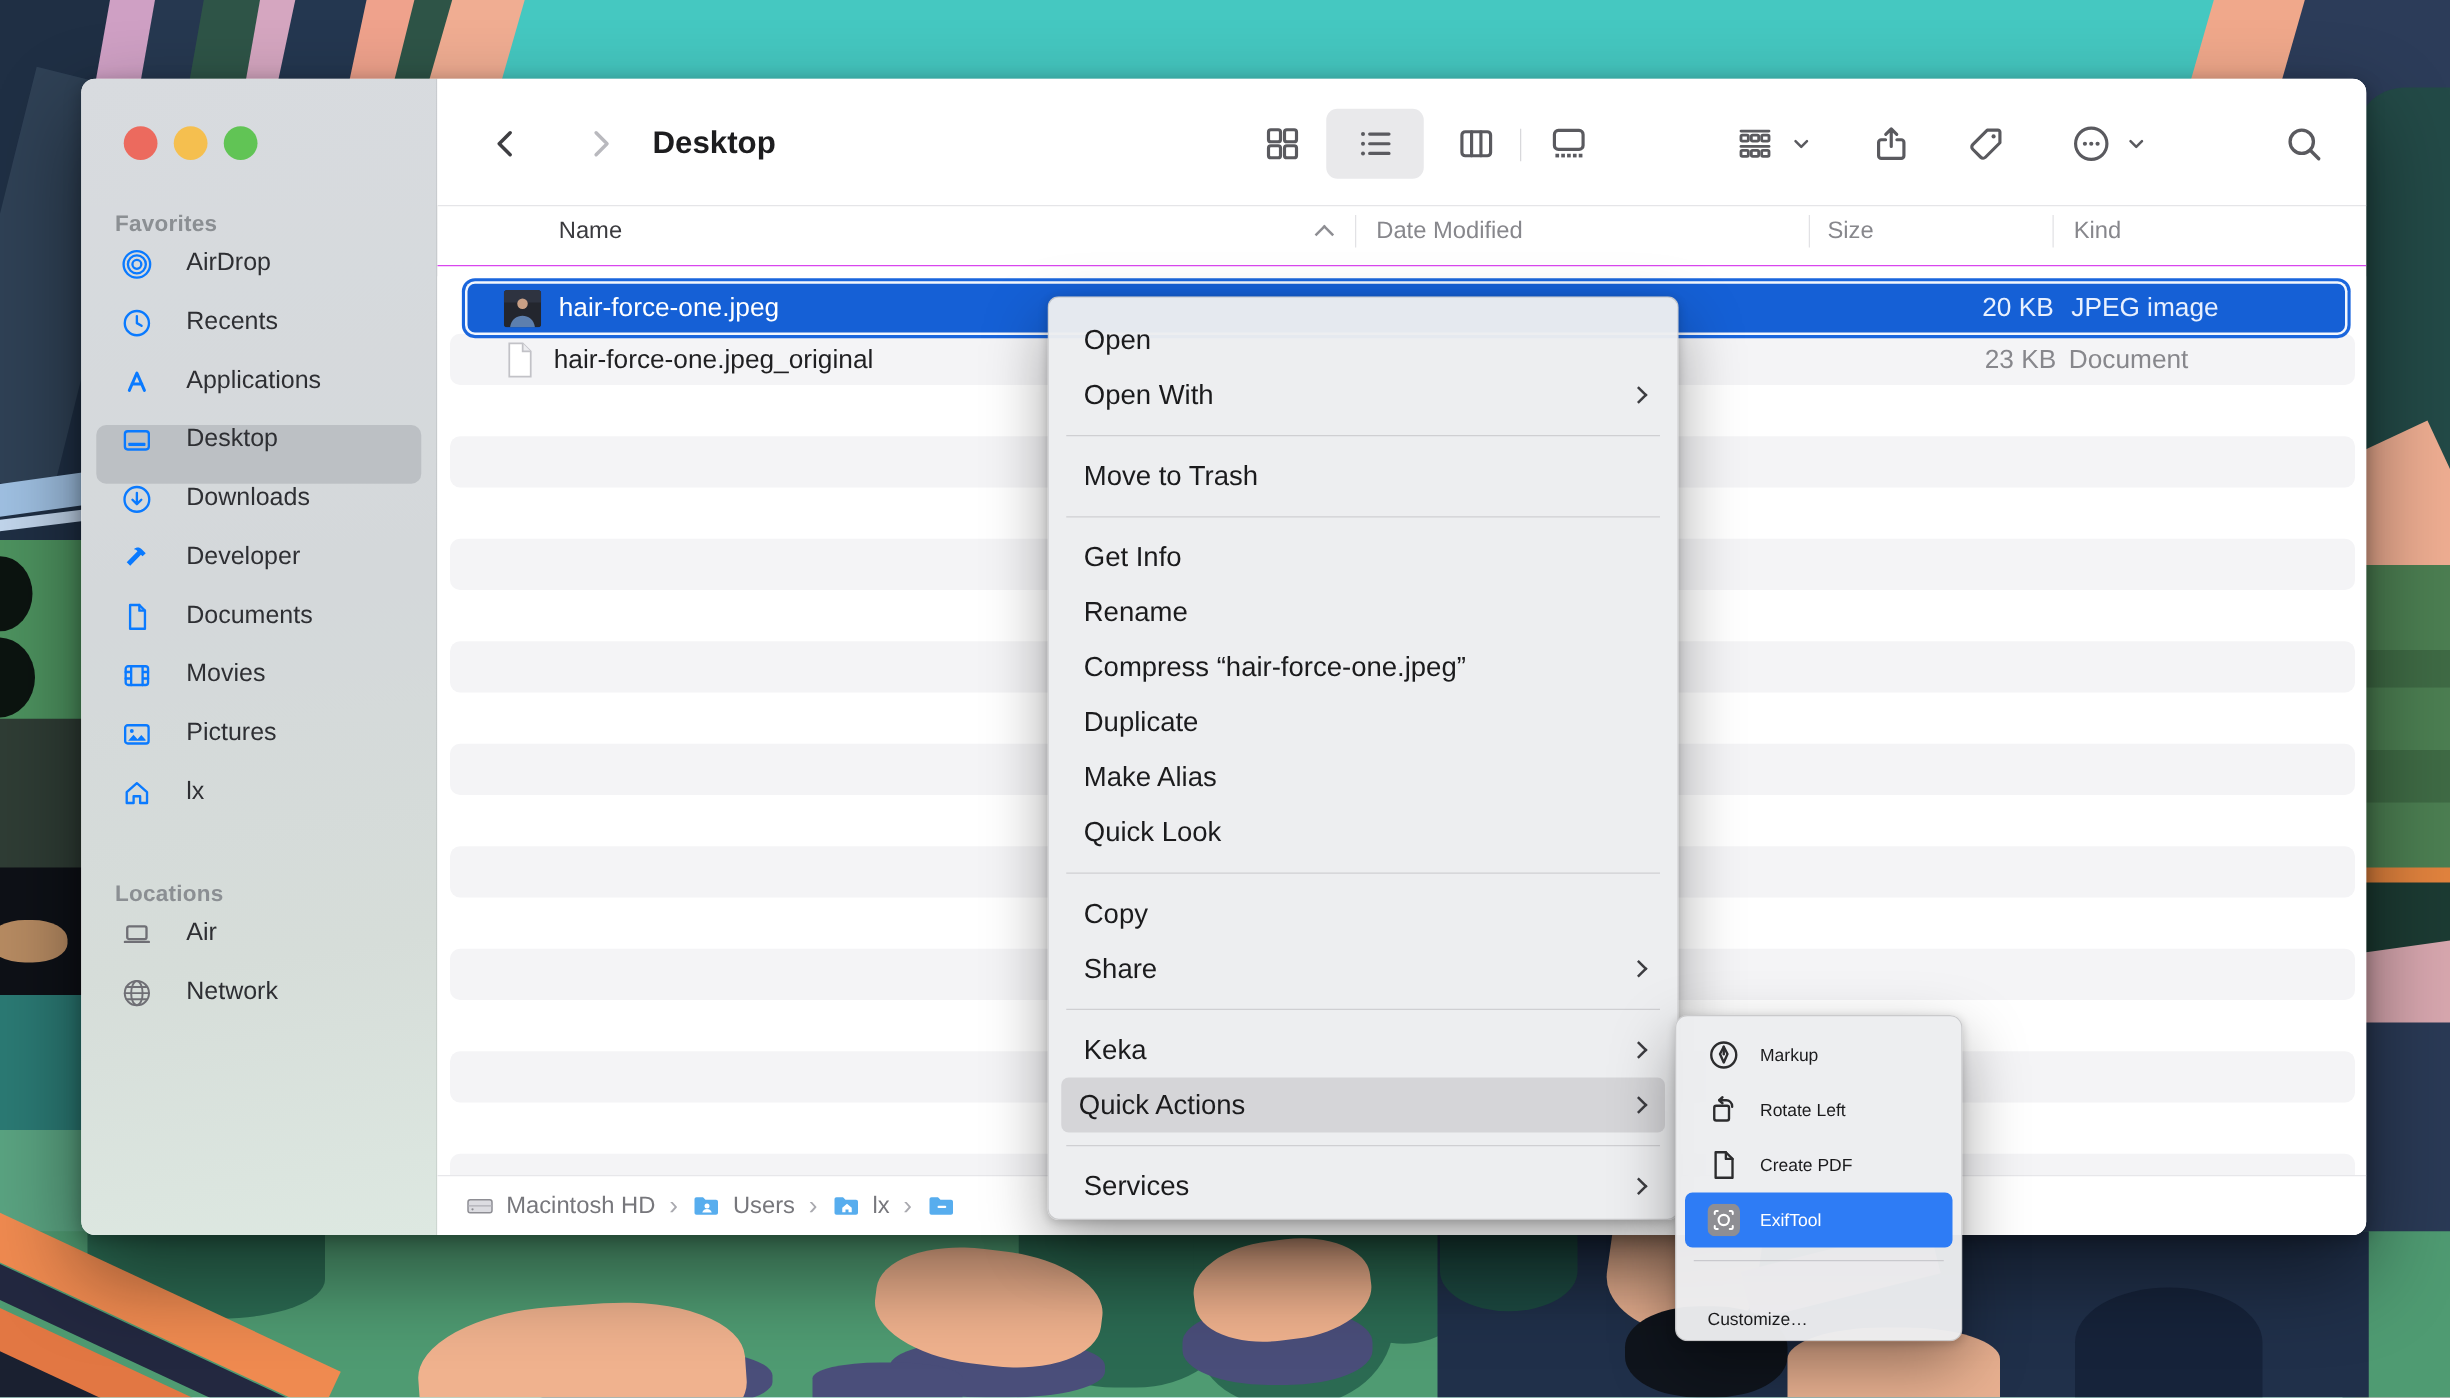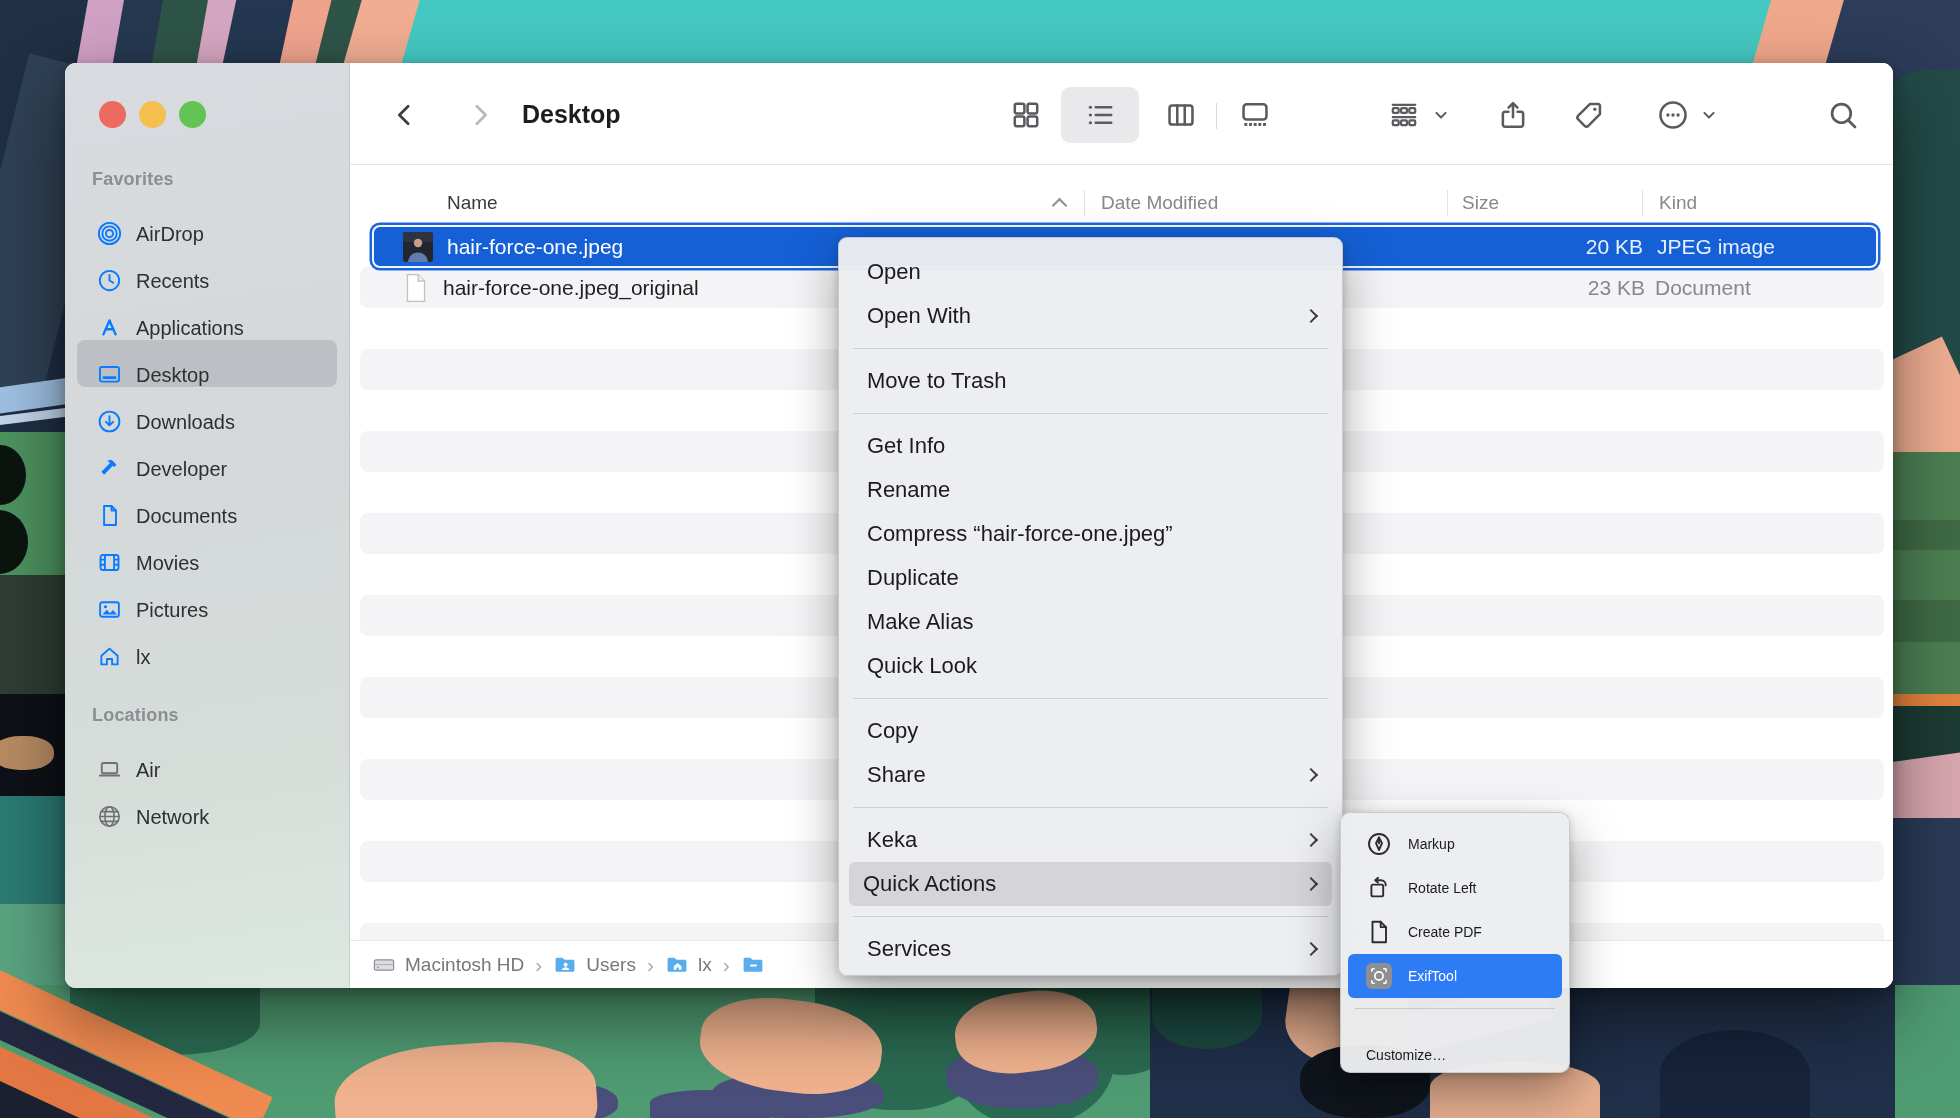--- a/index.html
+++ b/index.html
@@ -18,36 +18,36 @@
 
   .sidebar { position:absolute; left:0; top:0; width:285px; height:925px;
     background:linear-gradient(172deg,#d8dbdf 0%,#d4d8da 45%,#d6ddd9 75%,#dde8e1 100%);
     border-right:1px solid rgba(0,0,0,.09); }
   .traffic { position:absolute; top:38px; left:34px; display:flex; gap:13px; }
   .light { width:27px; height:27px; border-radius:50%; }
   .sb-list { position:absolute; top:96px; left:0; right:0; }
   .sb-header { height:40px; display:flex; align-items:center; padding-left:27px;
     font-size:18px; font-weight:700; color:#8b8f93; letter-spacing:.2px; }
   .sb-header.loc { margin-top:26px; }
-  .sb-item { height:47px; margin:0 12px; padding-left:20px; display:flex; align-items:flex-end;
-    gap:14px; border-radius:8px; font-size:20px; color:#2e2f33; }
+  .sb-item { height:47px; margin:0 12px; padding-left:20px; display:flex; align-items:flex-start;
+    gap:27px; border-radius:8px; font-size:20px; color:#2e2f33; }
   .sb-item.selected { background:#bcc0c4; }
   .sb-item svg { flex:0 0 25px; }
 
   .main { position:absolute; left:285px; top:0; right:0; bottom:0; background:#fff; }
   .toolbar { position:absolute; left:0; top:0; right:0; height:102px; background:#fff;
     border-bottom:1px solid #e5e5e8; }
   .tbtn { position:absolute; top:27px; width:50px; height:50px; display:flex;
     align-items:center; justify-content:center; }
   .tbtn.sel { background:#e9e9eb; border-radius:9px; width:78px; height:56px; top:24px; }
   .tb-title { position:absolute; left:172px; top:0; height:102px; display:flex; align-items:center;
     font-size:25px; font-weight:700; color:#1d1d1f; }
   .tb-divider { position:absolute; left:866px; top:40px; width:1px; height:26px; background:#d8d8db; }
 
-  .colhead { position:absolute; left:0; top:112px; right:0; height:56px; border-bottom:1px solid #d946ef;
+  .colhead { position:absolute; left:0; top:94px; right:0; height:56px; border-bottom:1px solid #d946ef;
     font-size:19px; color:#87878c;text-align:right; }
   .colhead .lbl { position:absolute; top:0; height:56px; display:flex; align-items:center; }
   .col-div { position:absolute; top:15px; width:1px; height:26px; background:#e2e2e5; }
   .sort-caret { position:absolute; left:704px; top:25px; width:11px; height:11px;
     border-left:2.2px solid #8e8e93; border-top:2.2px solid #8e8e93; transform:rotate(45deg); }
 
   .rows { position:absolute; left:0; top:158px; right:0; height:719px; overflow:hidden; background:#fff; }
   .stripe { position:absolute; left:10px; width:1524px; height:41px; background:#f4f4f6; border-radius:8px; }
   .filerow { position:absolute; left:22px; width:1506px; display:flex; align-items:center; font-size:21px; }
   .filerow .fname { margin-left:14px; }

